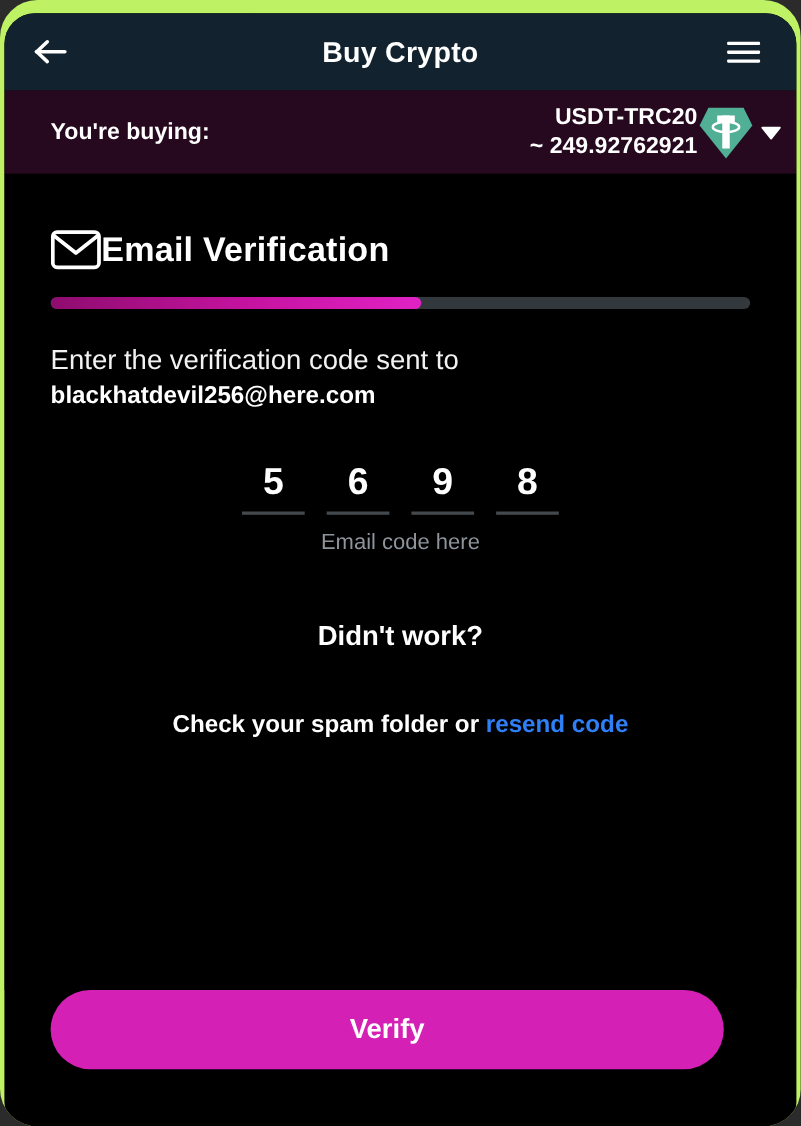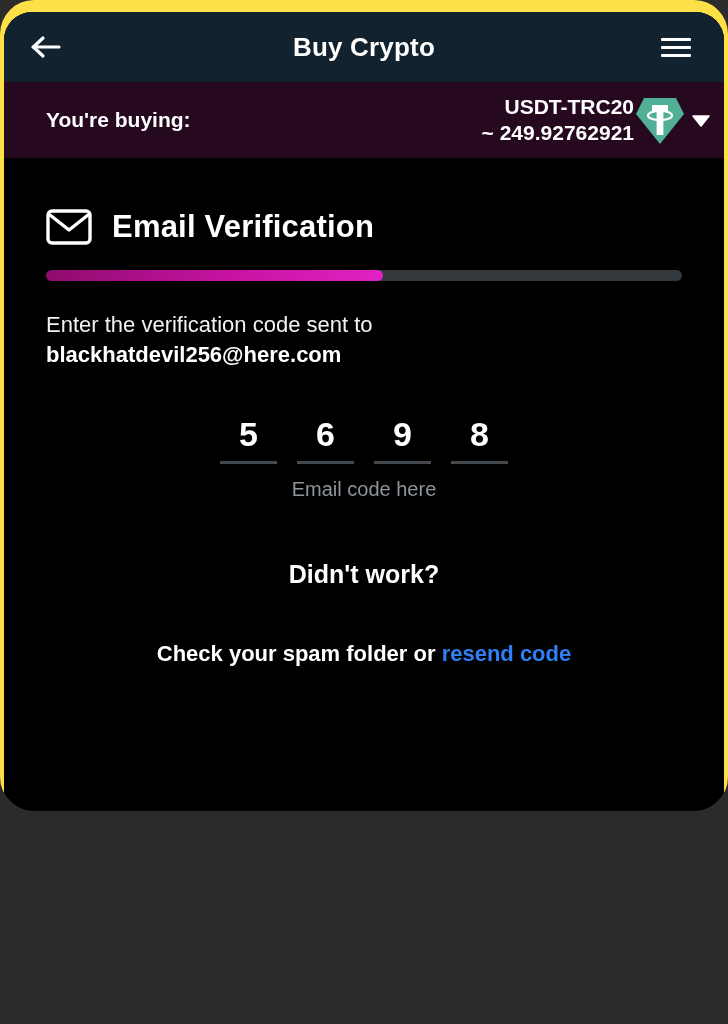--- a/index.html
+++ b/index.html
@@ -9,22 +9,22 @@
     height: 1024px;
     background: #2b2b2b;
     font-family: "Liberation Sans", sans-serif;
     overflow: hidden;
   }
 
   
   #device-frame {
     position: relative;
     width: 728px;
-    height: 811px;
-    background: #fde047;
+    height: 1024px;
+    background: #bef264;
     border-radius: 34px;
     overflow: hidden;
   }
 
   #app-screen {
     position: absolute;
     left: 4px;
     top: 12px;
     width: 720px;
     height: 1012px;
@@ -137,21 +137,20 @@
     background: #000000;
     padding: 36px 42px 0 42px;
     display: flex;
     flex-direction: column;
     min-height: 0;
   }
 
   #verification-heading {
     display: flex;
     align-items: center;
-    gap: 20px;
     margin-top: 14px;
   }
   #mail-icon { width: 46px; height: 38px; display: block; flex: 0 0 auto; }
   #verification-title {
     color: #ffffff;
     font-size: 31px;
     font-weight: bold;
     letter-spacing: 0.2px;
   }
 
@@ -170,21 +169,21 @@
     background: linear-gradient(90deg, #8e0c6e 0%, #c713a1 55%, #e022c4 100%);
   }
 
   #instruction-block {
     margin-top: 29px;
     line-height: 1.36;
   }
   #instruction-text {
     display: block;
     color: #f2f2f2;
-    font-size: 22px;
+    font-size: 25px;
     font-weight: normal;
   }
   #recipient-email {
     display: block;
     color: #ffffff;
     font-size: 22px;
     font-weight: bold;
   }
 
   

